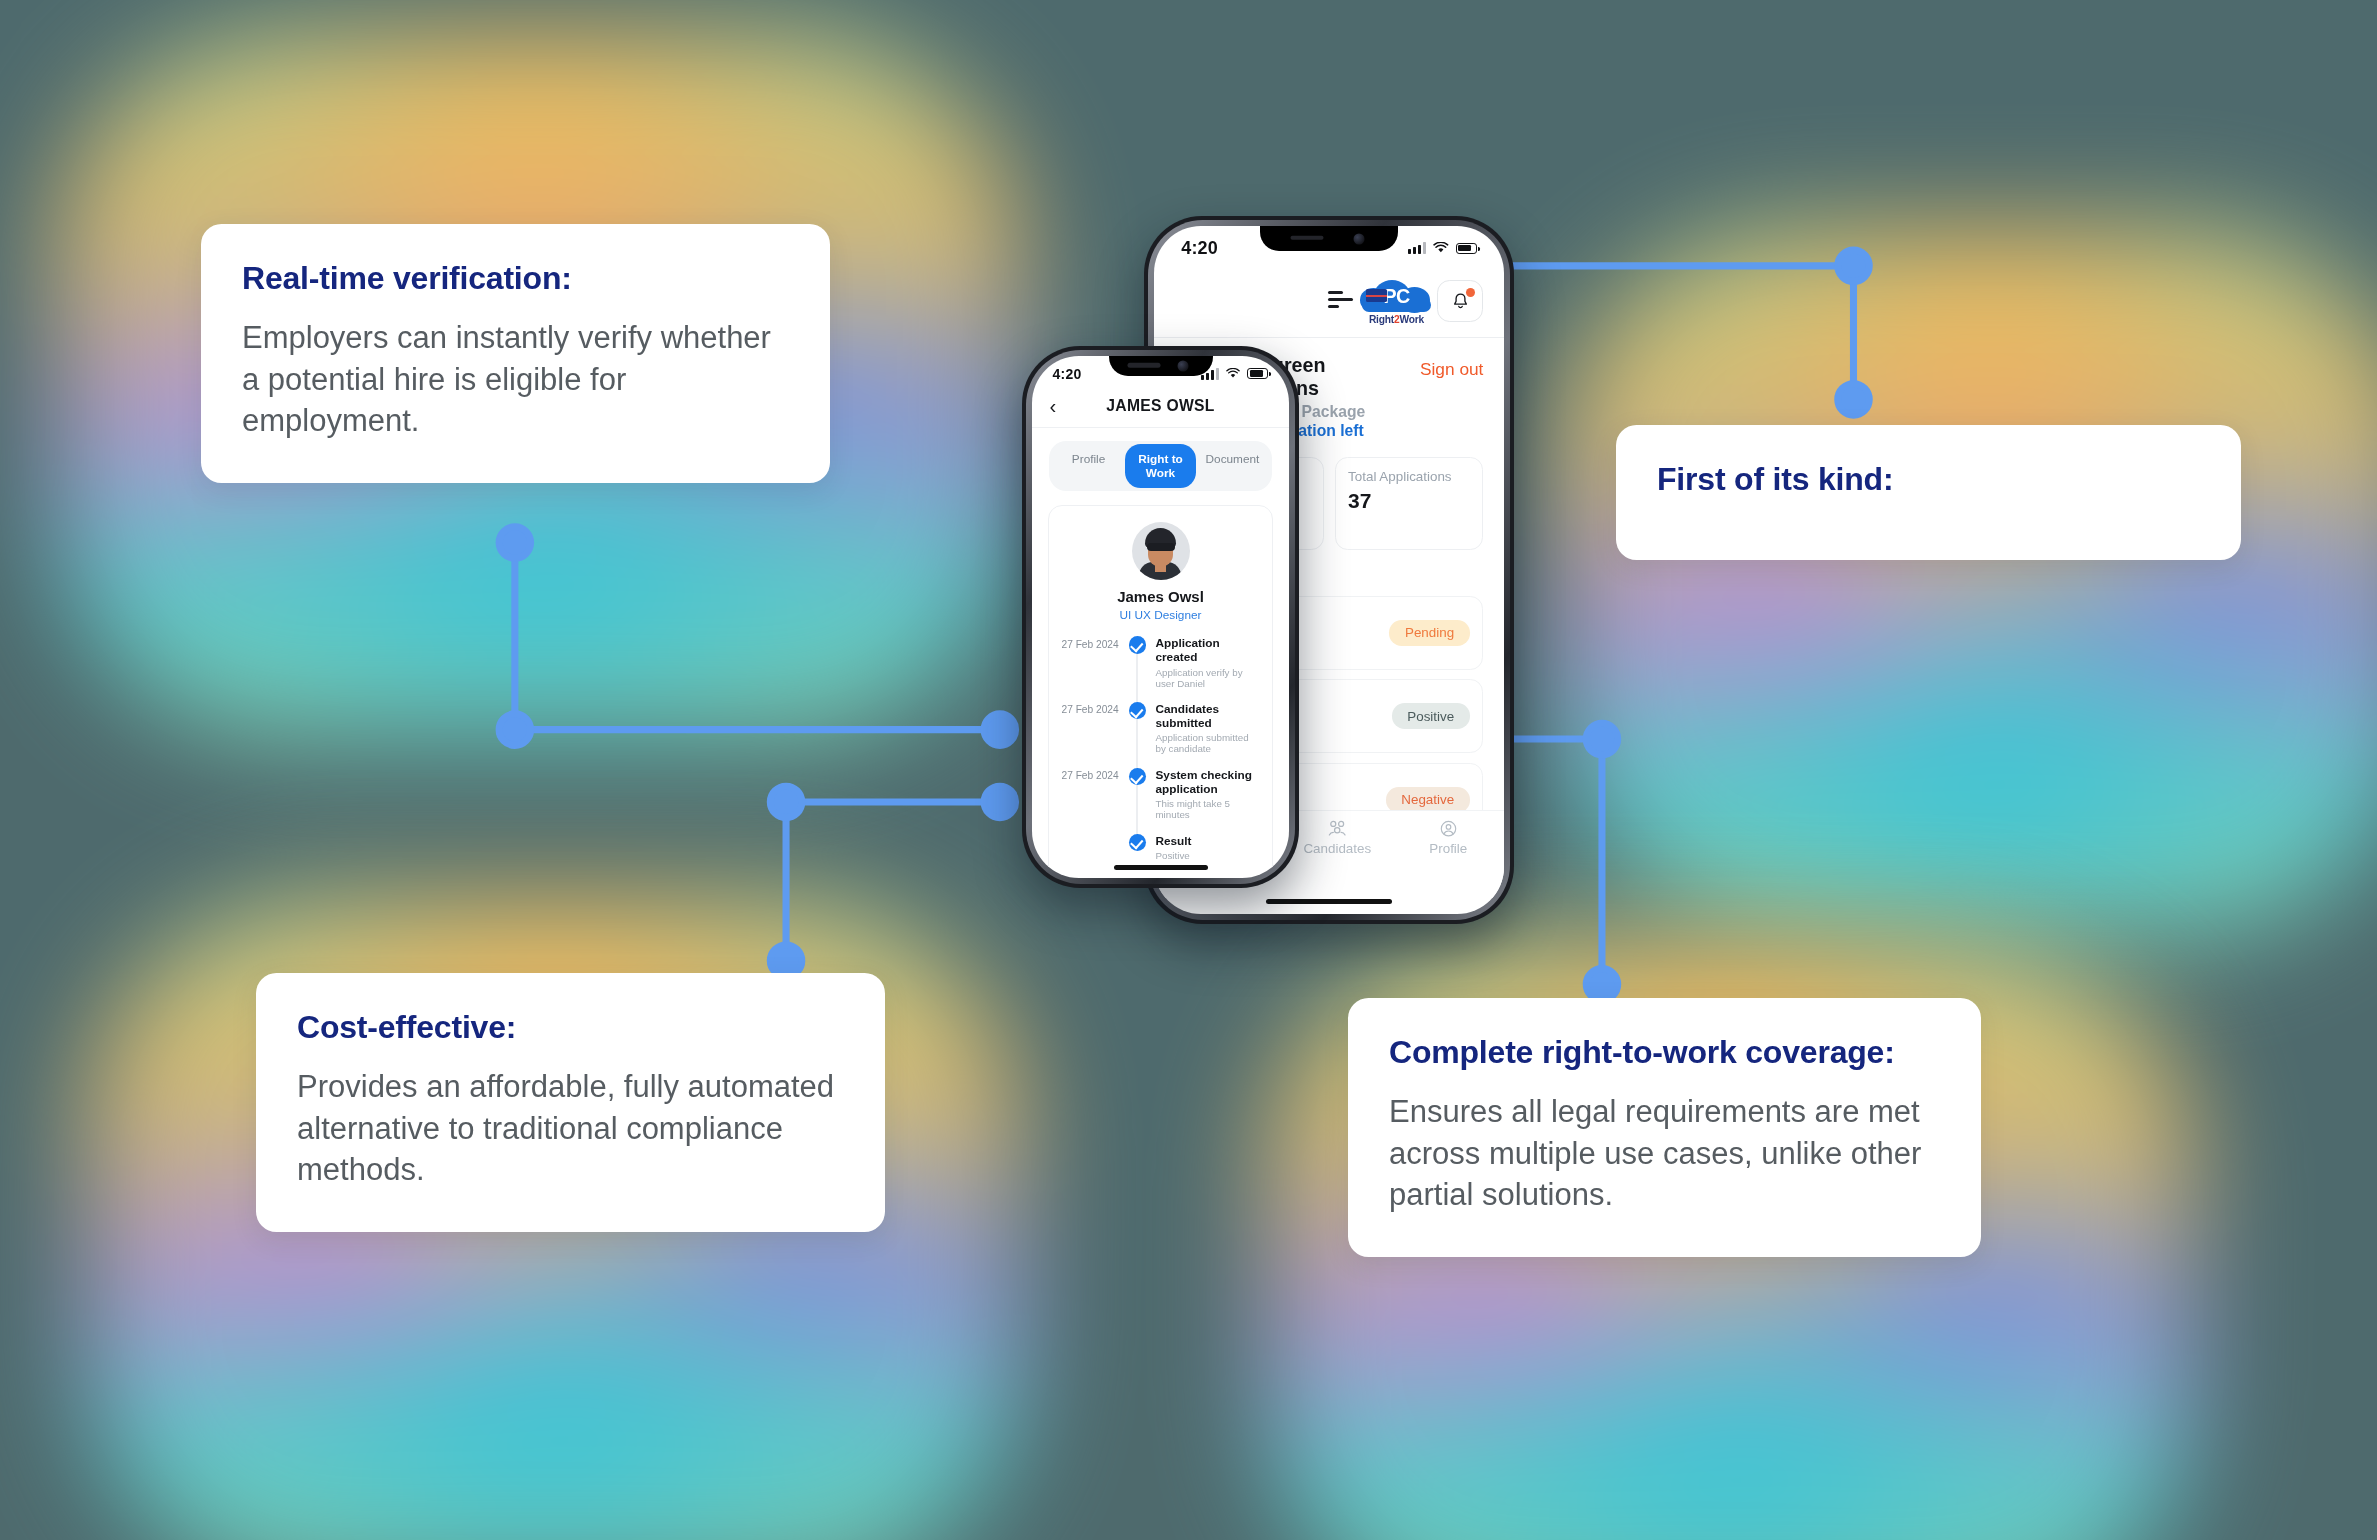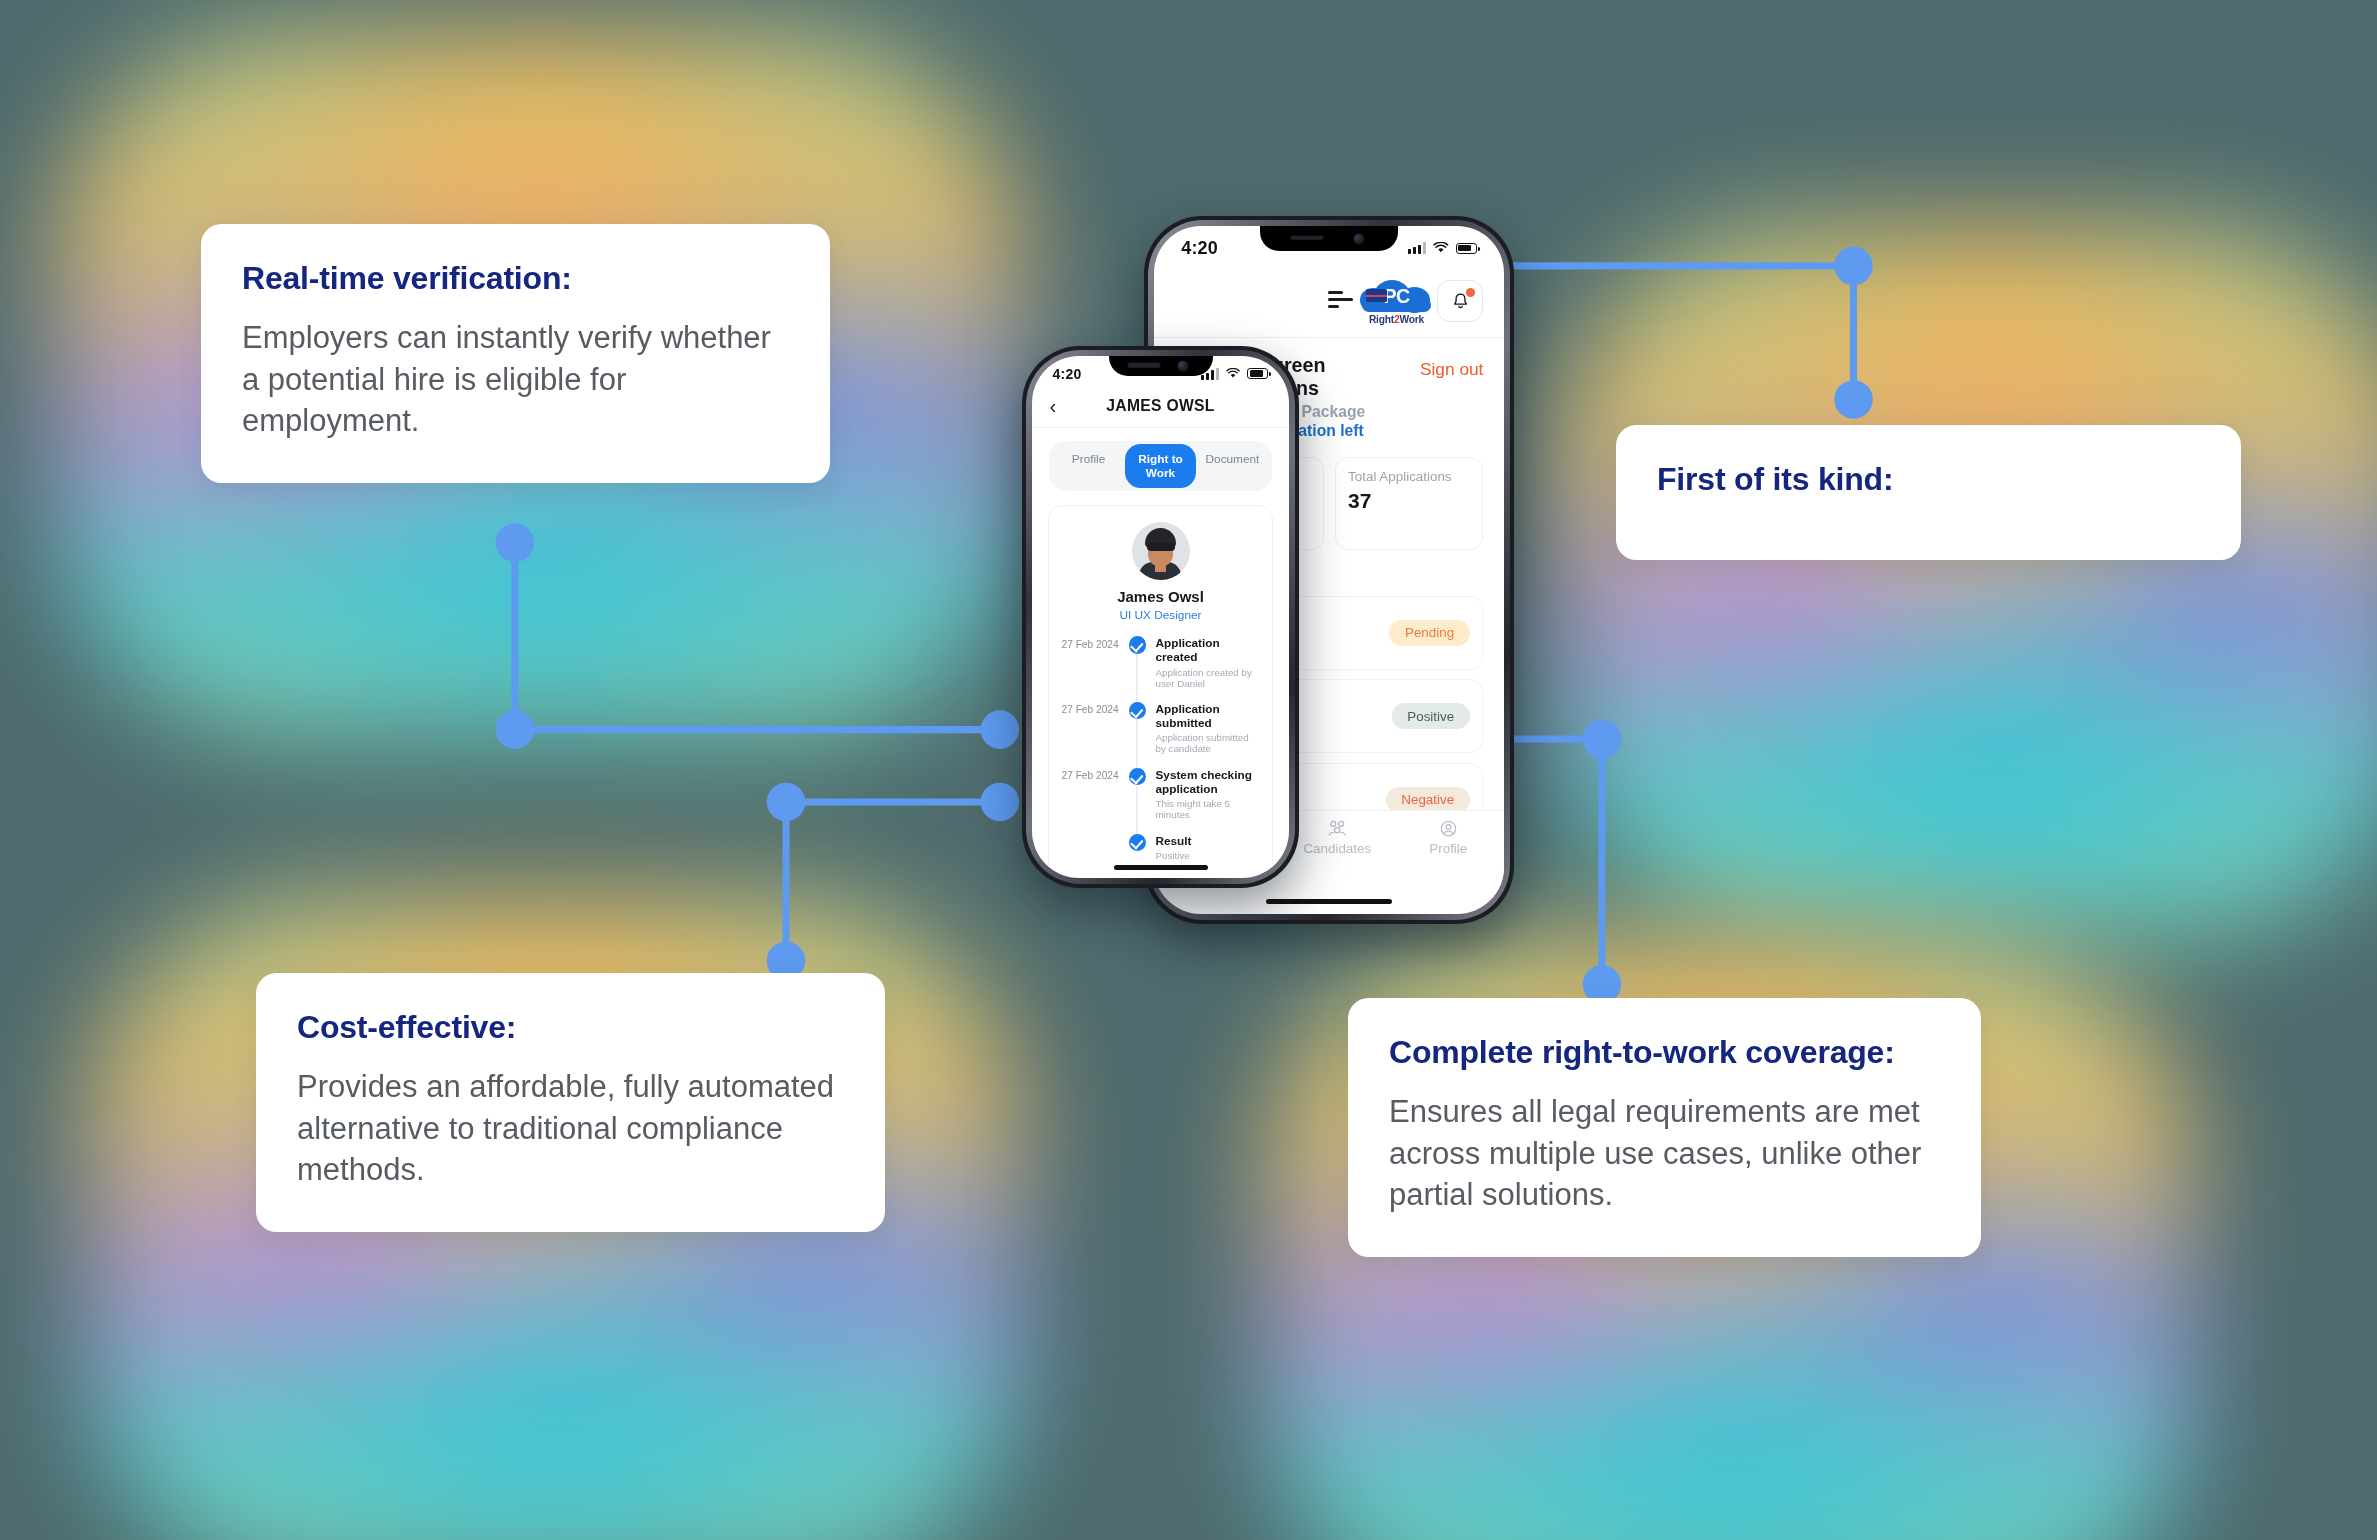--- a/index.html
+++ b/index.html
@@ -427,28 +427,28 @@
       </div>
       <div class="pnm">James Owsl</div>
       <div class="prl">UI UX Designer</div>
 
       <div class="tl">
         <div class="tlrow">
           <div class="dte">27 Feb 2024</div>
           <div class="ck"></div>
           <div class="bd">
             <div class="h">Application created</div>
-            <div class="s">Application  created by user Daniel</div>
+            <div class="s">Application  verify by user Daniel</div>
           </div>
         </div>
         <div class="tlrow">
           <div class="dte">27 Feb 2024</div>
           <div class="ck"></div>
           <div class="bd">
-            <div class="h">Application submitted</div>
+            <div class="h">Candidates submitted</div>
             <div class="s">Application submitted  by candidate</div>
           </div>
         </div>
         <div class="tlrow">
           <div class="dte">27 Feb 2024</div>
           <div class="ck"></div>
           <div class="bd">
             <div class="h">System checking application</div>
             <div class="s">This might take 5 minutes</div>
           </div>

